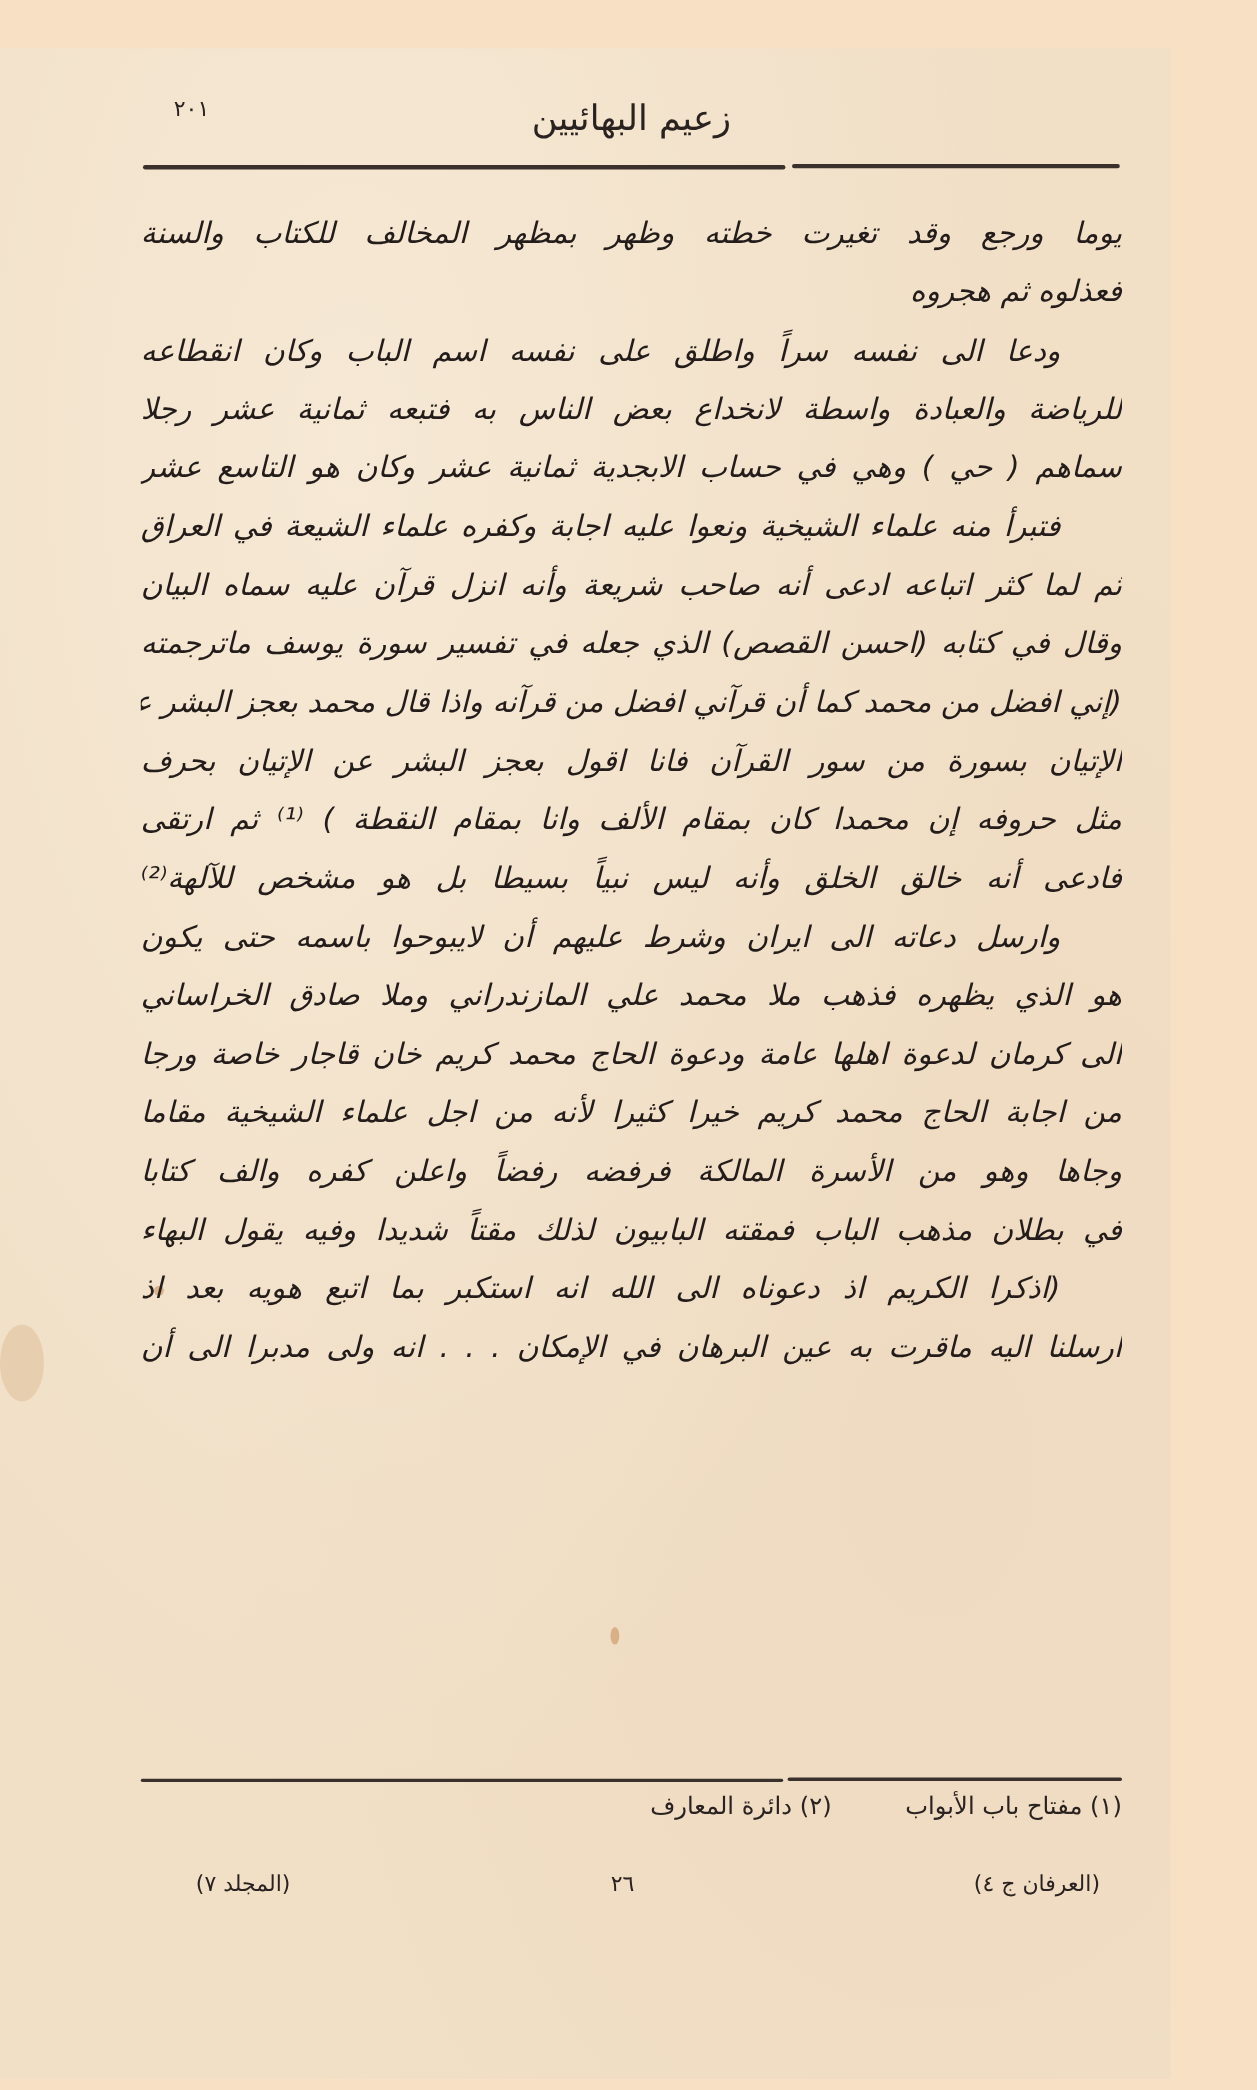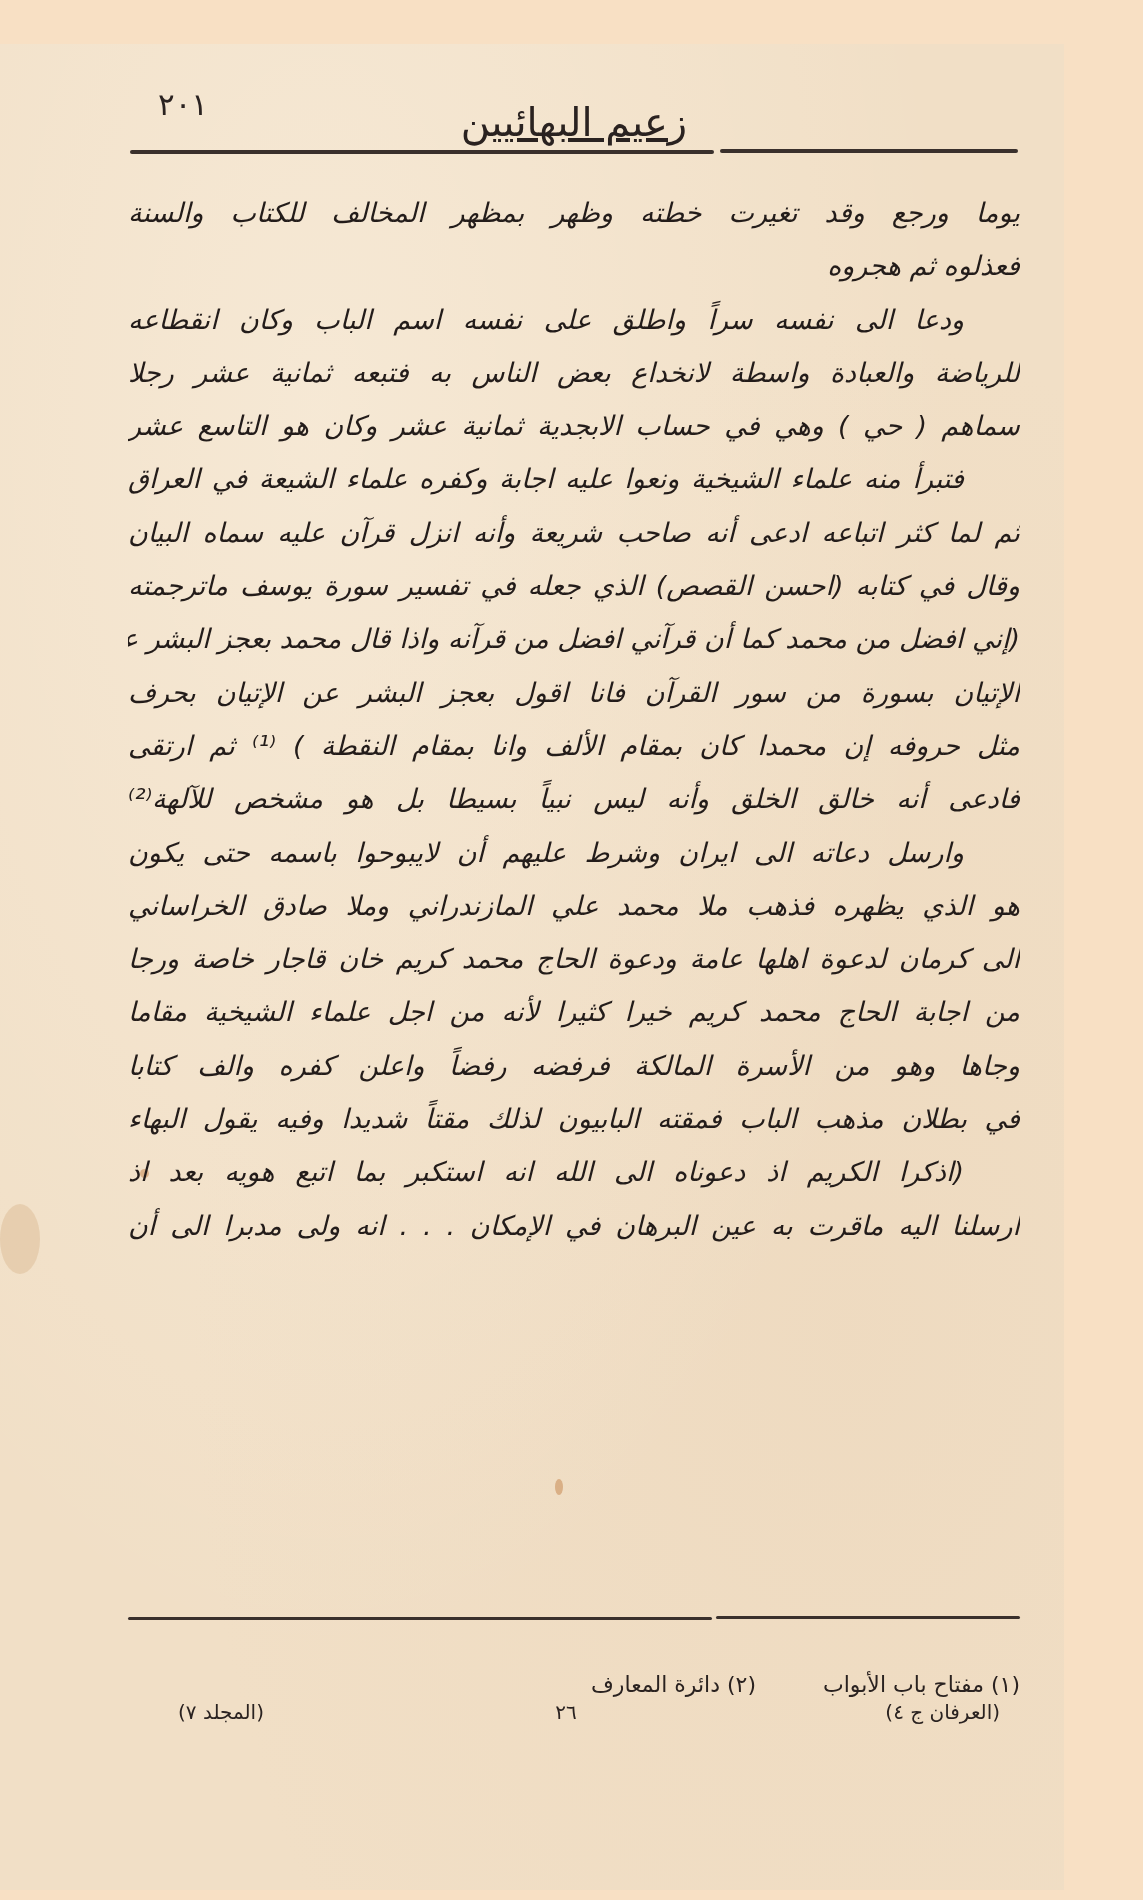--- a/index.html
+++ b/index.html
@@ -36,30 +36,29 @@
       top: 82px;
       width: 888px;
       height: 50px;
       direction: rtl;
     }
     .running-title {
       position: absolute;
       right: 0;
       left: 0;
       text-align: center;
-      font-size: 40px;
+      font-size: 32px;
       color: #2a2220;
-      top: 17px;
-      text-decoration: underline;
+      top: 6px;
     }
     .page-number {
       position: absolute;
       left: 28px;
       top: 4px;
-      font-size: 31px;
+      font-size: 20px;
       color: #2a2220;
       direction: ltr;
     }
     .rule {
       position: absolute;
       height: 4px;
       background: #3a302c;
       border-radius: 2px;
     }
     .body-text {
@@ -92,21 +91,20 @@
       left: 128px;
       top: 1630px;
       width: 892px;
       direction: rtl;
       font-size: 22px;
       color: #2a2220;
     }
     .footnote {
       display: inline-block;
       margin-left: 60px;
-      margin-top: 42px;
     }
     .footer {
       position: absolute;
       left: 128px;
       top: 1700px;
       width: 892px;
       height: 36px;
       direction: rtl;
       font-size: 20px;
       color: #2a2220;

